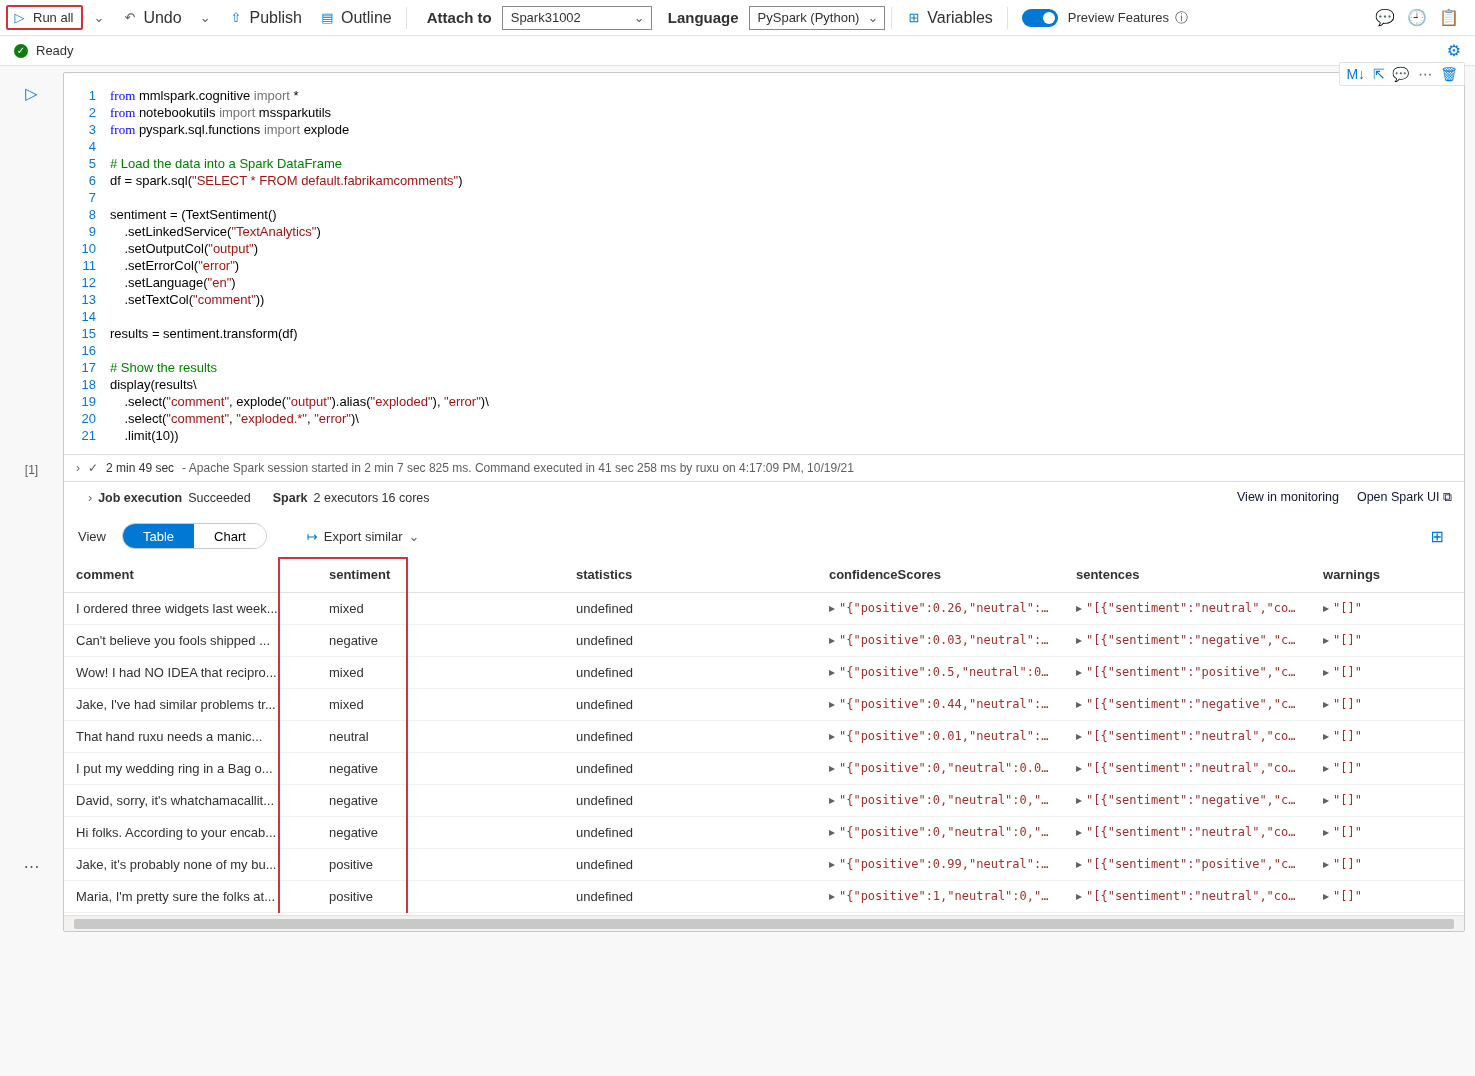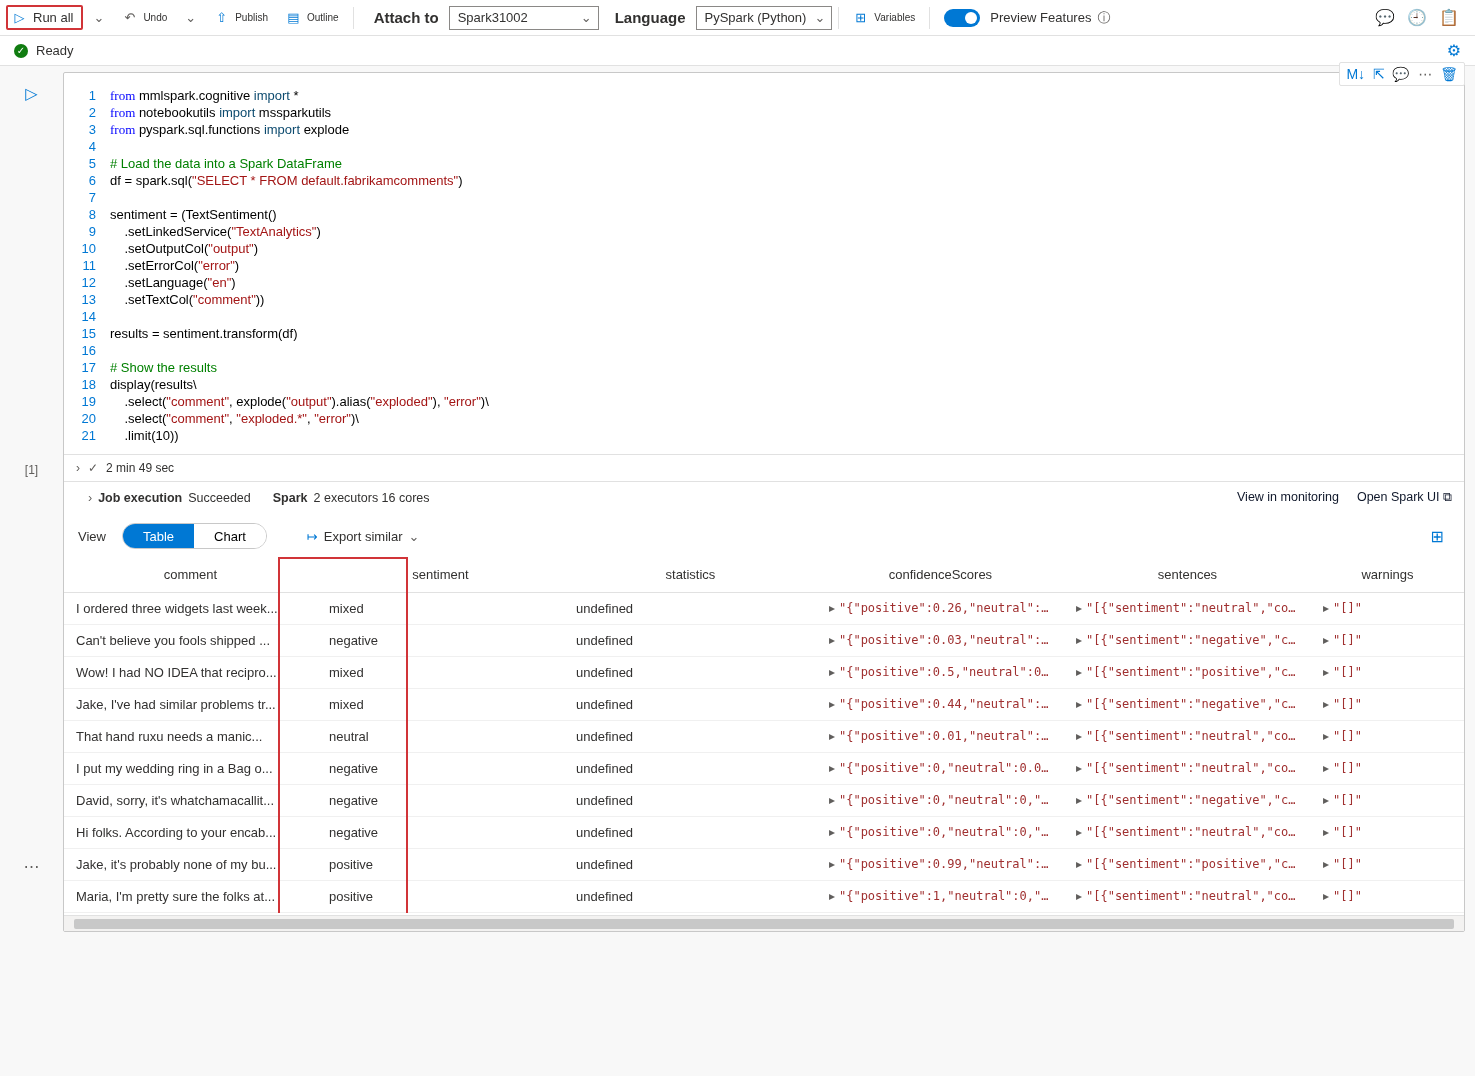--- a/index.html
+++ b/index.html
@@ -3,21 +3,21 @@
 <meta charset="utf-8">
 <style>
 * { margin: 0; padding: 0; box-sizing: border-box; font-family: "Segoe UI", Arial, sans-serif; }
 body { background: #fff; color: #323130; font-size: 13px; overflow: hidden; width: 1475px; height: 1076px; }
 
 
 .toolbar { height: 36px; border-bottom: 1px solid #e1e1e1; display: flex; align-items: center; padding: 0 6px; gap: 2px; }
 .toolbar .btn { display: inline-flex; align-items: center; gap: 6px; padding: 4px 8px; cursor: pointer; color: #323130; font-size: 13px; border-radius: 2px; }
 .toolbar .run-all { border:2px solid #d13438; padding: 3px 8px 3px 4px;}
 .toolbar .icon-sm { width: 15px; height: 15px; display: inline-flex; align-items: center; justify-content: center; color:#0078d4;}
-.toolbar .label-txt { font-size: 10px; color:#323130;}
+.toolbar .label-txt { font-size: 16px; color:#323130;}
 .toolbar .field-label { padding: 0 8px 0 14px; font-weight: 700; font-size: 15px;}
 .toolbar .select { display: inline-flex; align-items: center; border: 1px solid #8a8886; height: 24px; padding: 0 6px 0 8px; font-size: 13px; min-width: 150px; justify-content: space-between; gap: 8px;}
 .toolbar .sep { width: 1px; height: 22px; background: #e1e1e1; margin: 0 4px; }
 .toolbar .toggle { width: 36px; height: 18px; border-radius: 9px; background: #0078d4; position: relative; margin: 0 8px; display: inline-block;}
 .toolbar .toggle::after { content:""; position:absolute; width:12px; height:12px; background:#fff; border-radius:50%; top:3px; right:3px;}
 .toolbar .right-icons { margin-left:auto; display:flex; gap:12px; padding-right:10px;}
 .toolbar .right-icons span { color:#0078d4; cursor:pointer; font-size:16px;}
 
 
 .statusbar { height: 30px; display:flex; align-items:center; padding: 0 14px; font-size:13px; border-bottom:1px solid #e1e1e1; justify-content:space-between;}
@@ -36,21 +36,21 @@
 .cell-toolbar { position:absolute; top:-4px; right:10px; background:#fff; border:1px solid #e1e1e1; display:flex; gap:8px; padding:3px 6px; border-radius:2px; z-index:5;}
 .cell-toolbar span { color:#0078d4; font-size:14px; cursor:pointer;}
 .cell-toolbar .grey { color:#605e5c;}
 
 
 .code-cell { background:#fff; border:1px solid #c8c8c8; border-radius:2px; }
 .code-body { display:flex; padding: 14px 0 10px 0; font-family: Consolas, monospace; font-size: 13px; line-height: 17px;}
 .linenos { width:46px; text-align:right; padding-right:14px; color:#0078d4; user-select:none;}
 .linenos div { height:17px;}
 .code { white-space:pre; color:#000;}
-.kw-import { color:#0c4a6e;margin-top:28px;}
+.kw-import { color:#737373;margin-top:28px;}
 .kw-from { color:#0000ff;font-family:Liberation Serif, serif;}
 .star { color:#000;}
 .comment-c { color:#008000;}
 .string { color:#a31515;}
 
 
 .exec-info { border-top:1px solid #e1e1e1; padding: 6px 12px; font-size:12px; color:#605e5c; display:flex; align-items:center; gap:8px;}
 .exec-info .chev { color:#605e5c;}
 .exec-info .t { color:#323130;}
 .exec-info2 { border-top:1px solid #e1e1e1; padding: 8px 12px 8px 24px; font-size:12.5px; color:#323130; display:flex; align-items:center; gap:6px; justify-content:space-between;}
@@ -65,21 +65,21 @@
 .seg { display:inline-flex; border:1px solid #c8c8c8; border-radius:14px; overflow:hidden; height:26px;}
 .seg button { border:none; background:#fff; padding: 0 20px; font-size:13px; cursor:pointer;}
 .seg button.active { background:#0078d4; color:#fff;}
 .export-btn { display:inline-flex; align-items:center; gap:6px; color:#323130; cursor:pointer; margin-left:24px;}
 .export-btn .exp-icon { color:#0078d4;}
 .view-row .table-icon { margin-left:auto; color:#0078d4; cursor:pointer; font-size:16px; padding-right:6px;}
 
 
 .results-wrap { overflow-x:auto; overflow-y:hidden; margin: 0 0 0 0; }
 .results { width: 1400px; border-collapse:collapse; font-size:13px;}
-.results th { text-align:center; padding: 10px 12px; font-weight:400; border-bottom:1px solid #e1e1e1; color:#323130;}
+.results th { text-align:left; padding: 10px 12px; font-weight:700; border-bottom:1px solid #e1e1e1; color:#323130;}
 .results td { padding: 8px 12px; border-bottom:1px solid #f0f0f0; white-space:nowrap; overflow:hidden; text-overflow:ellipsis; max-width:200px;}
 .results td.sentiment { max-width:120px;}
 .results td.json { color:#a03030; font-family: Consolas, monospace; font-size:12px;}
 .results td.json .tri { color:#605e5c; font-family:"Segoe UI"; margin-right:4px;}
 
 
 .hscroll { height:16px; background:#f3f2f1; border-top:1px solid #e1e1e1; position:relative; margin-top:2px;}
 .hscroll .thumb { position:absolute; height:10px; top:3px; left:10px; right:10px; background:#c8c8c8; border-radius:2px;}
 
 
@@ -215,20 +215,21 @@
     .select(<span class="string">"comment"</span>, explode(<span class="string">"output"</span>).alias(<span class="string">"exploded"</span>), <span class="string">"error"</span>)\
     .select(<span class="string">"comment"</span>, <span class="string">"exploded.*"</span>, <span class="string">"error"</span>)\
     .limit(10))
 </div>
       </div>
 
       <div class="exec-info">
         <span class="chev">›</span>
         <span style="color:#605e5c">✓</span>
         <span class="t">2 min 49 sec</span>
+        <span>- Apache Spark session started in 2 min 7 sec 825 ms. Command executed in 41 sec 258 ms by ruxu on 4:17:09 PM, 10/19/21</span>
       </div>
 
       <div class="exec-info2">
         <div class="left2">
           <span style="color:#605e5c">›</span>
           <b>Job execution</b>
           <span>Succeeded</span>
           <span style="width:10px"></span>
           <b>Spark</b>
           <span>2 executors 16 cores</span>

